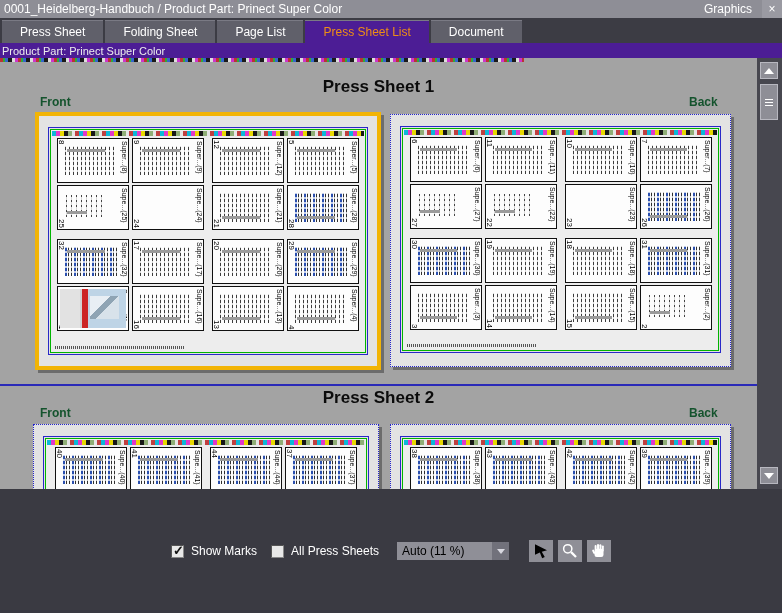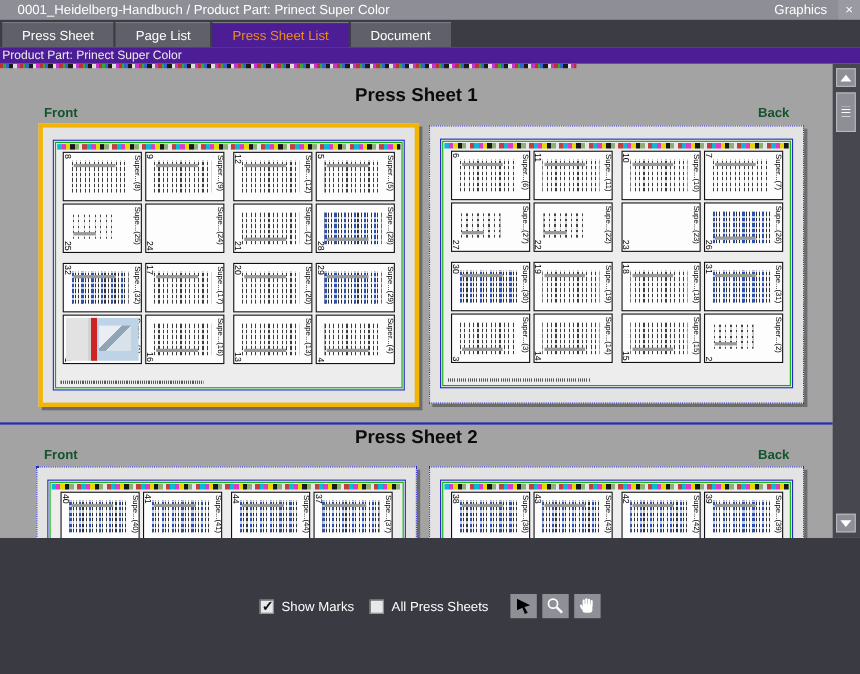--- a/index.html
+++ b/index.html
@@ -1,20 +1,20 @@
 <!DOCTYPE html>
 <html><head>
 <meta charset="utf-8">
 <style>
   * { margin:0; padding:0; box-sizing:border-box; }
   html,body { width:782px; height:613px; overflow:hidden; font-family:"Liberation Sans",sans-serif; }
   body { display:flex; flex-direction:column; background:#a3a3a3; }
 
   
-  .titlebar { height:18px; background:#8e8e96; color:#fff; font-size:12px; display:flex; align-items:center; padding-left:16px; flex:0 0 auto; }
+  .titlebar { height:18px; background:#8e8e96; color:#fff; font-size:12px; display:flex; align-items:center; padding-left:4px; flex:0 0 auto; }
   .titlebar .spacer { flex:1; }
   .titlebar .right-label { margin-right:10px; }
   .close-btn { width:20px; height:18px; background:#9aa0a6; background:#9a9aa2; color:#fff; display:flex; align-items:center; justify-content:center; font-size:12px; cursor:default; }
 
   .tabbar { height:25px; background:#3c3c44; display:flex; align-items:flex-end; padding-left:2px; flex:0 0 auto; }
   .tab { height:23px; background:#60606a; color:#fff; font-weight:normal; font-size:12px; display:flex; align-items:center; justify-content:center; padding:0 18px; margin-right:2px; border-top:1px solid #7a7a84; }
   .tab.active { background:#4c1d95; color:#ee8f16; }
 
   .prodbar { height:15px; background:#4c1d95; color:#ececec; font-size:11px; display:flex; align-items:center; padding-left:2px; flex:0 0 auto; }
 
@@ -107,20 +107,21 @@
   <span>0001_Heidelberg-Handbuch / Product Part: Prinect Super Color</span>
   <span class="spacer"></span>
   <span class="right-label">Graphics</span>
   <div class="close-btn">
     <span>×</span>
   </div>
 </div>
 
 <nav class="tabbar">
     <div class="tab">Press Sheet</div>
+    <div class="tab">Folding Sheet</div>
     <div class="tab">Page List</div>
     <div class="tab active">Press Sheet List</div>
     <div class="tab">Document</div>
   </nav>
 
 <div class="prodbar">
   <span>Product Part: Prinect Super Color</span>
 </div>
 
 <div class="content">
@@ -496,20 +497,26 @@
 </div>
 
 <div class="toolbar">
   <div class="check-group">
     <div class="checkbox on"></div>
     <span>Show Marks</span>
   </div>
   <div class="check-group">
     <div class="checkbox"></div>
     <span>All Press Sheets</span>
+  </div>
+  <div class="dropdown">
+    <span class="dd-text">Auto (11 %)</span>
+    <div class="dd-btn">
+        <div class="dd-arrow"></div>
+      </div>
   </div>
   <div class="tools">
     <div class="tool-btn">
       <svg width="18" height="18" viewBox="0 0 24 24">
           <path d="M4 3 L20 11 L13 13 L17 20 L13.5 21.5 L10.5 14 L4 17 Z" fill="#000"></path>
         </svg>
     </div>
     <div class="tool-btn">
       <svg width="18" height="18" viewBox="0 0 24 24">
           <circle cx="9" cy="9" r="5.5" fill="none" stroke="#fff" stroke-width="2"></circle>

